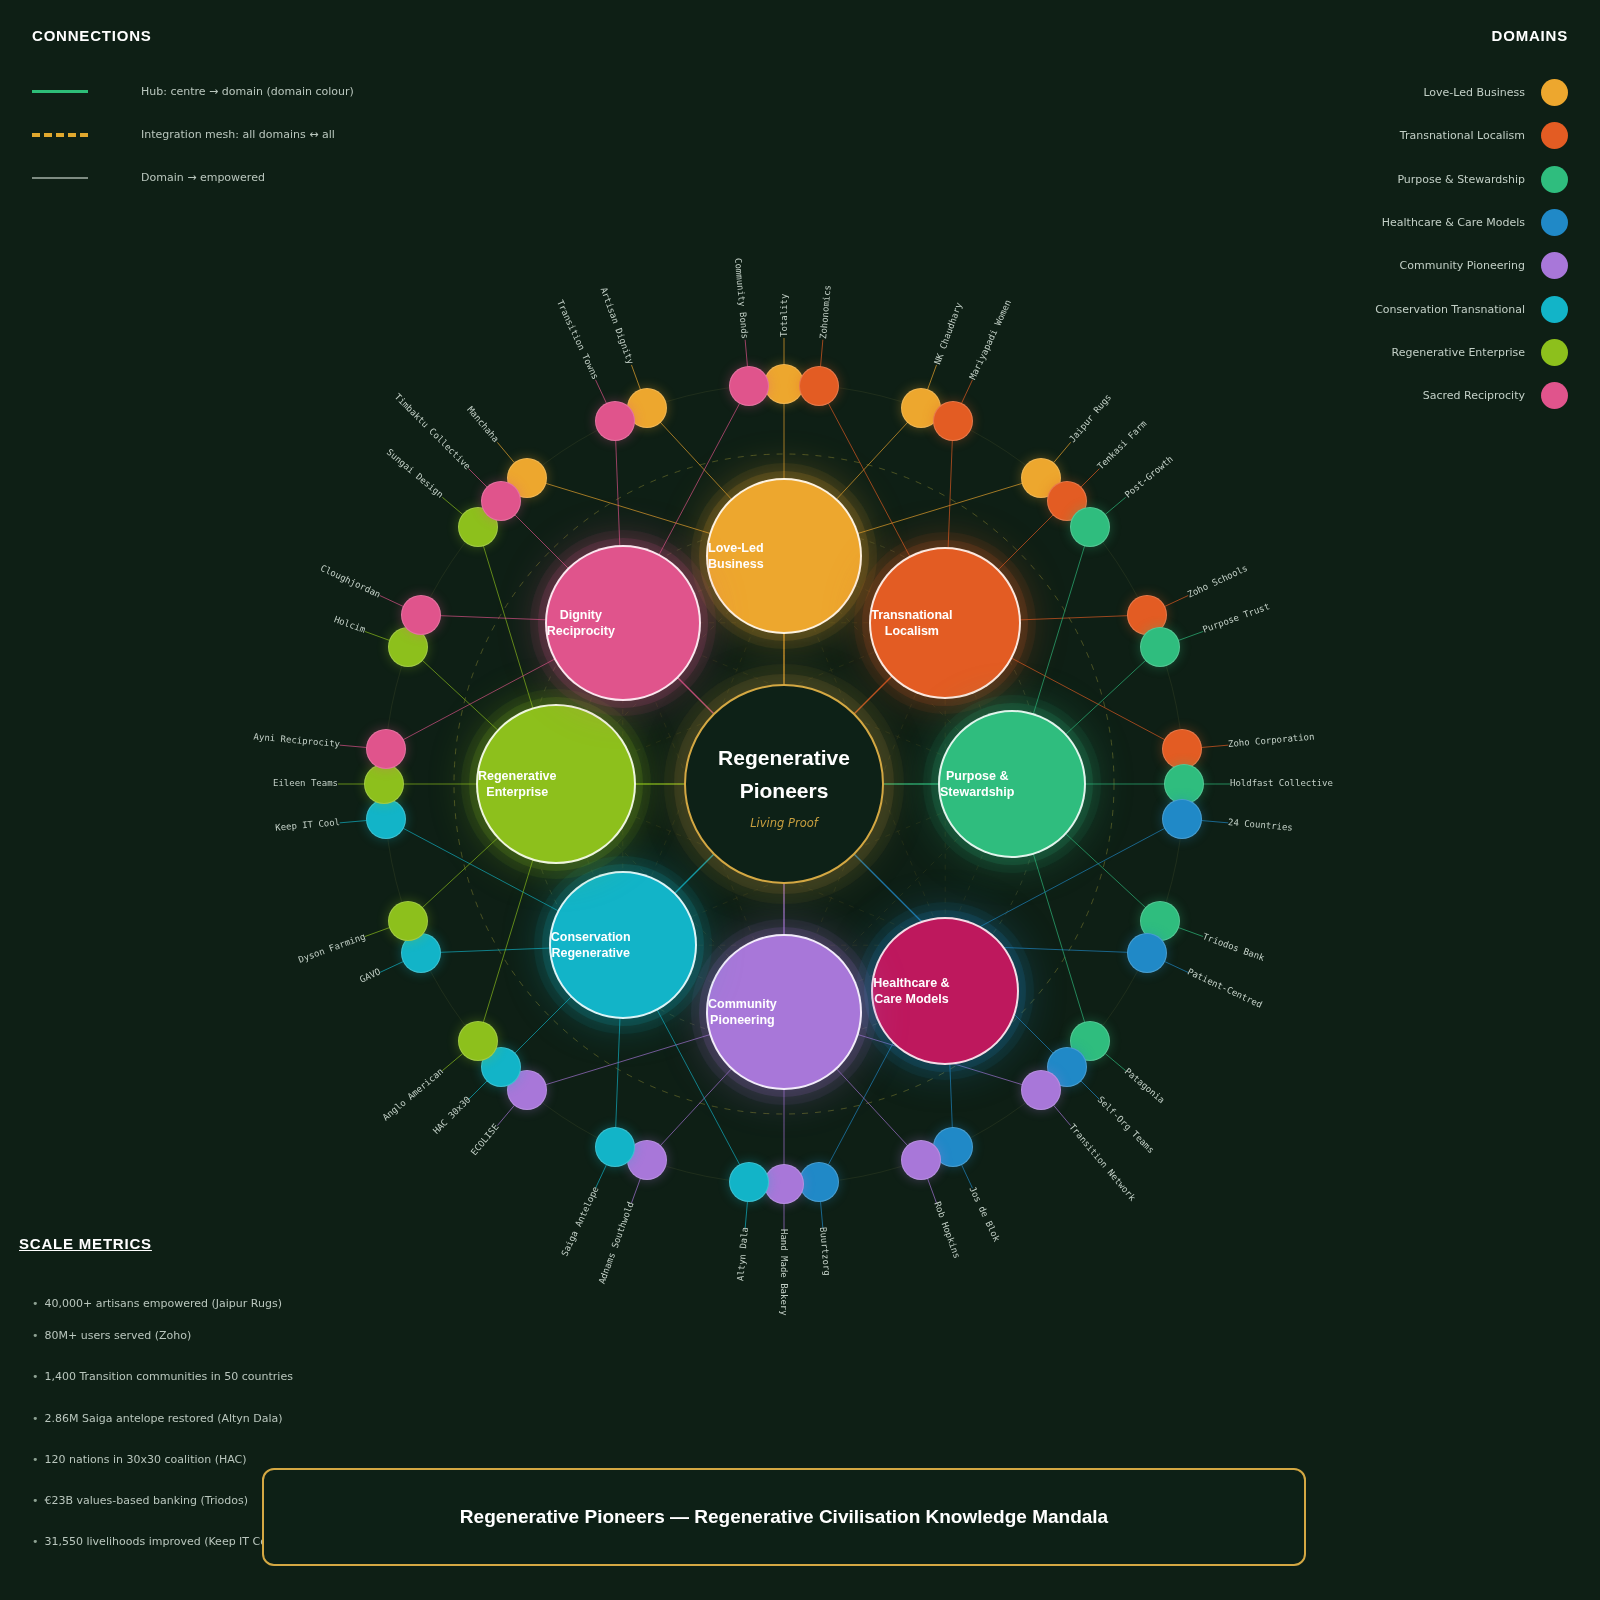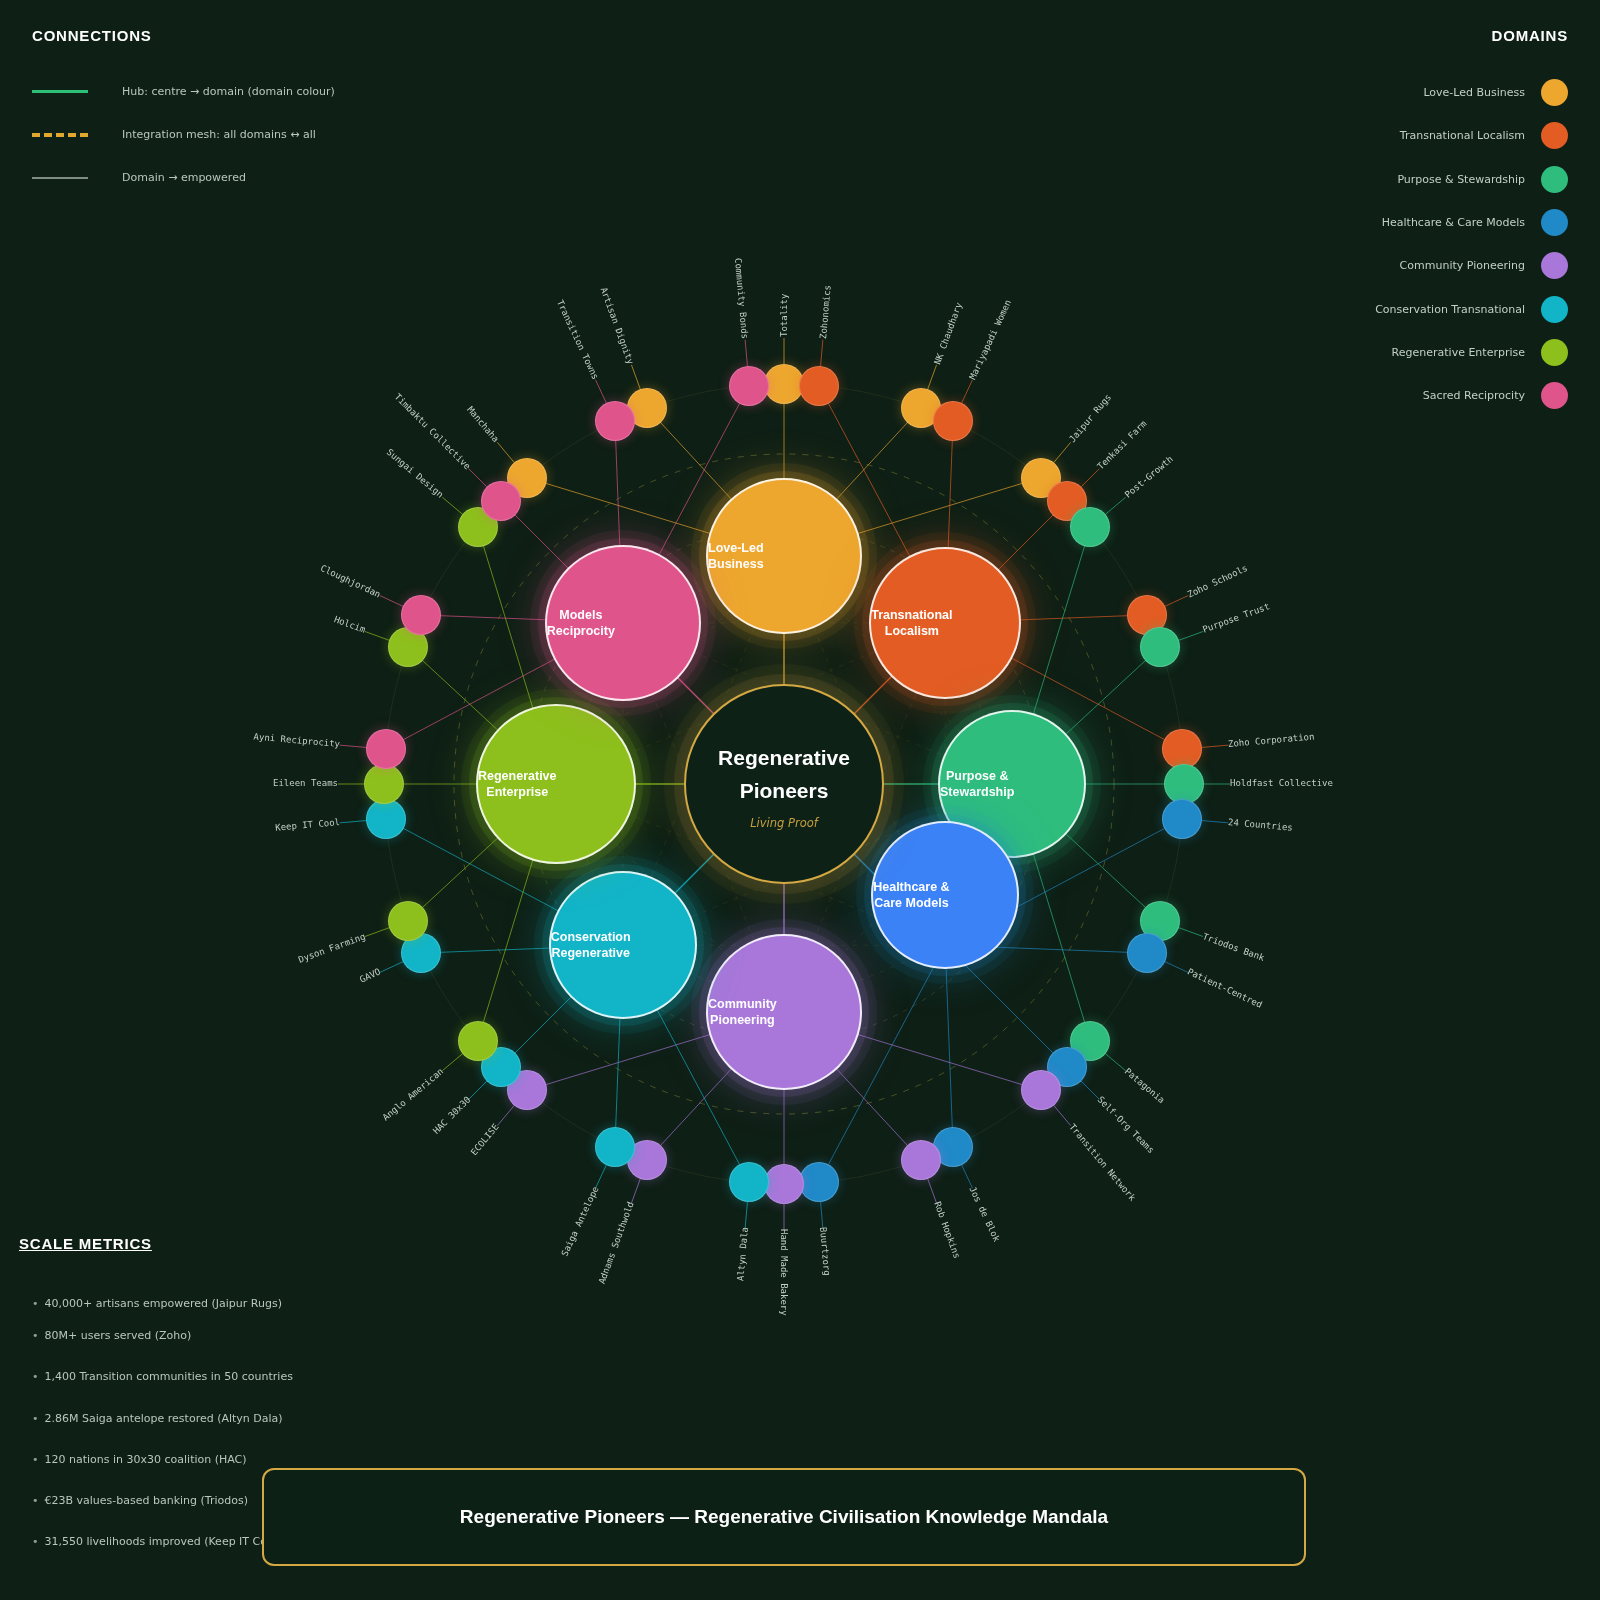--- a/index.html
+++ b/index.html
@@ -16,21 +16,21 @@
     font-weight:bold;
     font-size:15px;
     letter-spacing:.8px;
     color:#ffffff;
   }
   #connections-title{left:32px;top:27px;}
   #domains-title{right:32px;top:27px;}
   #metrics-title{left:19px;top:1235px;text-decoration:underline;}
 
   
-  .legend-row{position:absolute;left:32px;display:flex;align-items:center;}
+  .legend-row{position:absolute;left:32px;display:flex;align-items:center;gap:19px;}
   .legend-swatch{width:56px;height:3px;flex:0 0 56px;}
   .legend-swatch.solid{background:#2dbe78;height:3px;}
   .legend-swatch.dashed{height:0;border-top:4px dashed #e0a82e;}
   .legend-swatch.thin{height:0;border-top:2px solid #7e8c82;}
   .legend-label{
     margin-left:34px;font-size:11px;color:#b9c6bd;
     font-family:"DejaVu Sans", sans-serif;white-space:nowrap;
   }
 
   
@@ -336,21 +336,21 @@
       <div class="node sat-node" style="left: 1182.48px; top: 818.862px; width: 38px; height: 38px; background: rgb(32, 137, 199); box-shadow: rgba(32, 137, 199, 0.333) 0px 0px 12px;"></div>
       <div class="sat-label" style="left: 1228.3px; top: 816.871px; transform: rotate(5deg);">24 Countries</div>
       <div class="node sat-node" style="left: 1146.52px; top: 953.047px; width: 38px; height: 38px; background: rgb(32, 137, 199); box-shadow: rgba(32, 137, 199, 0.333) 0px 0px 12px;"></div>
       <div class="sat-label" style="left: 1188.21px; top: 966.488px; transform: rotate(25deg);">Patient-Centred</div>
       <div class="node sat-node" style="left: 1066.84px; top: 1066.84px; width: 38px; height: 38px; background: rgb(32, 137, 199); box-shadow: rgba(32, 137, 199, 0.333) 0px 0px 12px;"></div>
       <div class="sat-label" style="left: 1099.37px; top: 1093.37px; transform: rotate(45deg);">Self-Org Teams</div>
       <div class="node sat-node" style="left: 953.047px; top: 1146.52px; width: 38px; height: 38px; background: rgb(32, 137, 199); box-shadow: rgba(32, 137, 199, 0.333) 0px 0px 12px;"></div>
       <div class="sat-label" style="left: 972.488px; top: 1182.21px; transform: rotate(65deg);">Jos de Blok</div>
       <div class="node sat-node" style="left: 818.862px; top: 1182.48px; width: 38px; height: 38px; background: rgb(32, 137, 199); box-shadow: rgba(32, 137, 199, 0.333) 0px 0px 12px;"></div>
       <div class="sat-label" style="left: 822.871px; top: 1222.3px; transform: rotate(85deg);">Buurtzorg</div>
-      <div class="node domain-node" style="left: 945.22px; top: 895px; width: 144px; height: 144px; background: #3b82f6; box-shadow: rgba(32, 137, 199, 0.133) 0px 0px 0px 7px, rgba(32, 137, 199, 0.07) 0px 0px 0px 15px, rgba(32, 137, 199, 0.4) 0px 0px 46px;">
+      <div class="node domain-node" style="left: 945.22px; top: 991px; width: 144px; height: 144px; background: #be185d; box-shadow: rgba(32, 137, 199, 0.133) 0px 0px 0px 7px, rgba(32, 137, 199, 0.07) 0px 0px 0px 15px, rgba(32, 137, 199, 0.4) 0px 0px 46px;">
         <div>
           <div>Healthcare &amp;</div>
           <div>Care Models</div>
         </div>
       </div>
       <div class="node sat-node" style="left: 1041.12px; top: 1090.42px; width: 38px; height: 38px; background: rgb(168, 119, 217); box-shadow: rgba(168, 119, 217, 0.333) 0px 0px 12px;"></div>
       <div class="sat-label" style="left: 1070.68px; top: 1119.66px; transform: rotate(50deg);">Transition Network</div>
       <div class="node sat-node" style="left: 920.808px; top: 1159.88px; width: 38px; height: 38px; background: rgb(168, 119, 217); box-shadow: rgba(168, 119, 217, 0.333) 0px 0px 12px;"></div>
       <div class="sat-label" style="left: 936.541px; top: 1197.1px; transform: rotate(70deg);">Rob Hopkins</div>
       <div class="node sat-node" style="left: 784px; top: 1184px; width: 38px; height: 38px; background: rgb(168, 119, 217); box-shadow: rgba(168, 119, 217, 0.333) 0px 0px 12px;"></div>
@@ -402,21 +402,21 @@
       <div class="node sat-node" style="left: 421.477px; top: 614.953px; width: 38px; height: 38px; background: rgb(224, 84, 140); box-shadow: rgba(224, 84, 140, 0.333) 0px 0px 12px;"></div>
       <div class="sat-label flip" style="left: 379.787px; top: 589.512px; transform: translateX(-100%) rotate(25deg);">Cloughjordan</div>
       <div class="node sat-node" style="left: 501.157px; top: 501.157px; width: 38px; height: 38px; background: rgb(224, 84, 140); box-shadow: rgba(224, 84, 140, 0.333) 0px 0px 12px;"></div>
       <div class="sat-label flip" style="left: 468.63px; top: 462.63px; transform: translateX(-100%) rotate(45deg);">Timbaktu Collective</div>
       <div class="node sat-node" style="left: 614.953px; top: 421.477px; width: 38px; height: 38px; background: rgb(224, 84, 140); box-shadow: rgba(224, 84, 140, 0.333) 0px 0px 12px;"></div>
       <div class="sat-label flip" style="left: 595.512px; top: 373.787px; transform: translateX(-100%) rotate(65deg);">Transition Towns</div>
       <div class="node sat-node" style="left: 749.138px; top: 385.522px; width: 38px; height: 38px; background: rgb(224, 84, 140); box-shadow: rgba(224, 84, 140, 0.333) 0px 0px 12px;"></div>
       <div class="sat-label flip" style="left: 745.129px; top: 333.697px; transform: translateX(-100%) rotate(85deg);">Community Bonds</div>
       <div class="node domain-node" style="left: 622.78px; top: 622.78px; width: 152px; height: 152px; background: rgb(224, 84, 140); box-shadow: rgba(224, 84, 140, 0.133) 0px 0px 0px 7px, rgba(224, 84, 140, 0.07) 0px 0px 0px 15px, rgba(224, 84, 140, 0.4) 0px 0px 46px;">
         <div>
-          <div>Models</div>
+          <div>Dignity</div>
           <div>Reciprocity</div>
         </div>
       </div>
     </div>
 
   <div id="hub">
     <div class="h1">Regenerative</div>
     <div class="h2">Pioneers</div>
     <div class="h3">Living Proof</div>
   </div>

